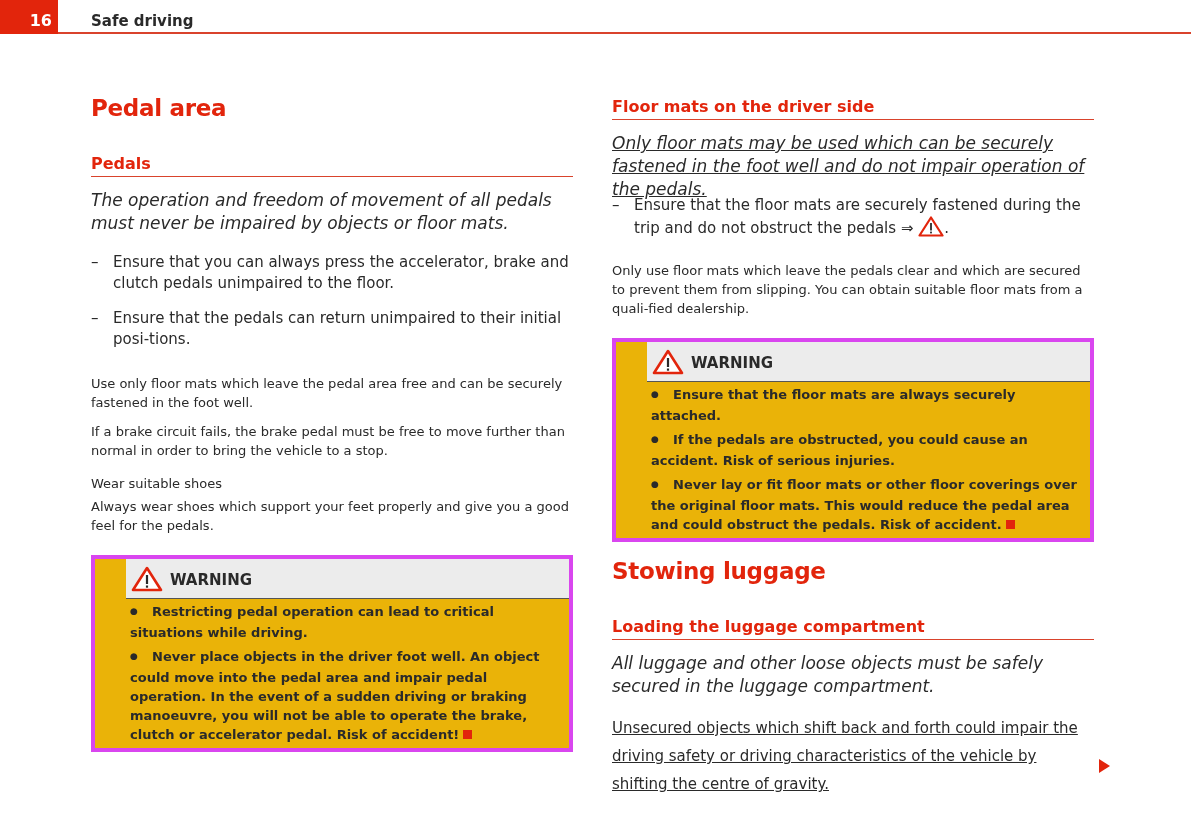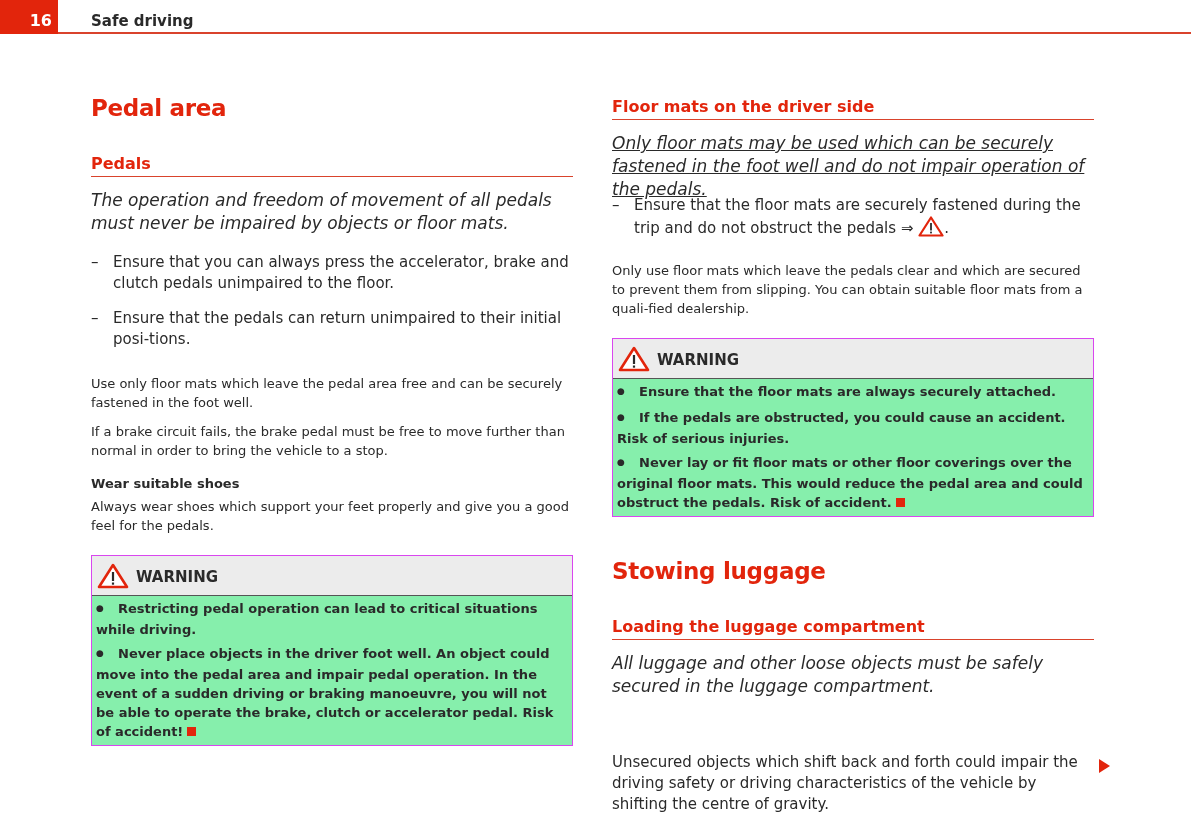--- a/index.html
+++ b/index.html
@@ -17,23 +17,23 @@
   .col-left { left: 91px; width: 482px; }
   .col-right { left: 612px; width: 482px; }
 
   .h1 { position: absolute; font-size: 23px; font-weight: bold; color: #e2250c; letter-spacing: -0.3px; }
   .h2 { position: absolute; left: 0; width: 482px; font-size: 16px; font-weight: bold; color: #e2250c;
     border-bottom: 1px solid #d9432c; padding-bottom: 3px; }
   .intro { position: absolute; left: 0; width: 482px; font-style: italic; font-size: 17px; line-height: 23px; color: #2a2a2a; }
   .dash { position: absolute; left: 0; width: 482px; font-size: 15px; line-height: 21px; padding-left: 22px; }
   .dash::before { content: "–"; position: absolute; left: 0; top: 0; }
   .small { position: absolute; left: 0; width: 482px; font-size: 13px; line-height: 19px; }
-  .small b { font-weight: bold; }
+  .small b { font-weight: normal; }
 
-  .warn { position: absolute; left: 0; width: 482px; border: 1px solid #d946ef; background: #86efac; }
+  .warn { position: absolute; left: 0; width: 482px; border: 4px solid #d946ef; background: #eab308; padding-left: 31px; }
   .warn-head { height: 40px; background: #ececec; border-bottom: 1px solid #555; position: relative; }
   .warn-icon { position: absolute; left: 5px; top: 7px; width: 32px; height: 26px; }
   .warn-label { position: absolute; left: 44px; top: 12px; font-size: 15px; font-weight: bold; color: #2a2a2a; }
   .warn-body { padding: 3px 4px 4px 4px; font-size: 13px; font-weight: bold; line-height: 19px; color: #2a2a2a; }
   .warn-item { margin-bottom: 5px; }
   .warn-item:last-child { margin-bottom: 0; }
   .bullet { display: inline-block; width: 22px; }
   .bullet::before { content: "●"; font-size: 9px; position: relative; top: -2px; }
   .end-mark { display: inline-block; width: 9px; height: 9px; background: #e2250c; margin-left: 4px; vertical-align: 0; }
 
@@ -103,16 +103,16 @@
     <div class="warn-body">
       <div class="warn-item"><span class="bullet"></span><span>Ensure that the floor mats are always securely attached.</span></div>
       <div class="warn-item"><span class="bullet"></span><span>If the pedals are obstructed, you could cause an accident. Risk of serious injuries.</span></div>
       <div class="warn-item"><span class="bullet"></span><span>Never lay or fit floor mats or other floor coverings over the original floor mats. This would reduce the pedal area and could obstruct the pedals. Risk of accident.</span><span class="end-mark"></span></div>
     </div>
   </div>
 
   <div class="h1" style="top:558px;">Stowing luggage</div>
   <div class="h2" style="top:617px;">Loading the luggage compartment</div>
   <div class="intro" style="top:652px;">All luggage and other loose objects must be safely secured in the luggage compartment.</div>
-  <div class="small" style="top:752px; font-size:15px; line-height:21px;">Unsecured objects which shift back and forth could impair the driving safety or driving characteristics of the vehicle by shifting the centre of gravity.</div>
+  <div class="small" style="top:714px; font-size:15px; line-height:28px;text-decoration:underline;">Unsecured objects which shift back and forth could impair the driving safety or driving characteristics of the vehicle by shifting the centre of gravity.</div>
 </div>
 
 <div class="next-arrow"></div>
 
 </body></html>

